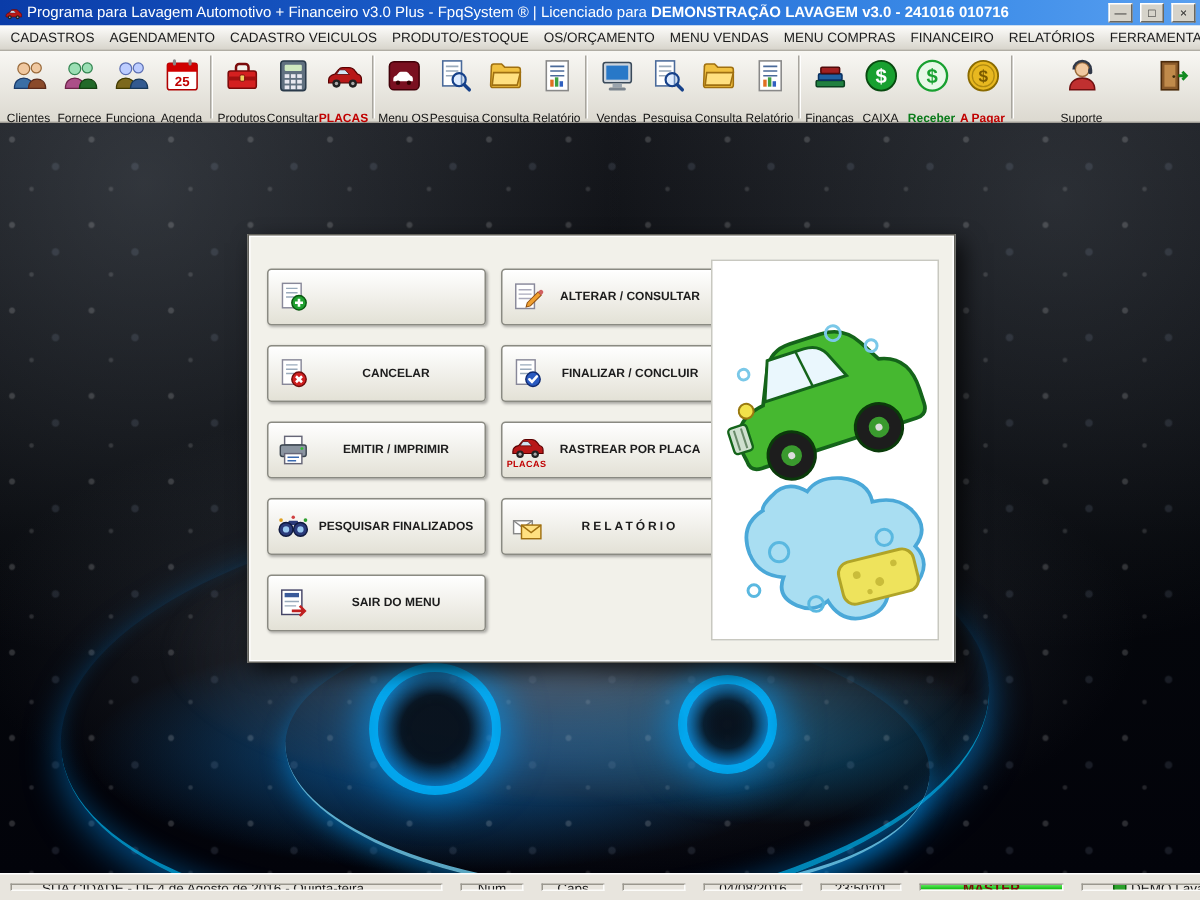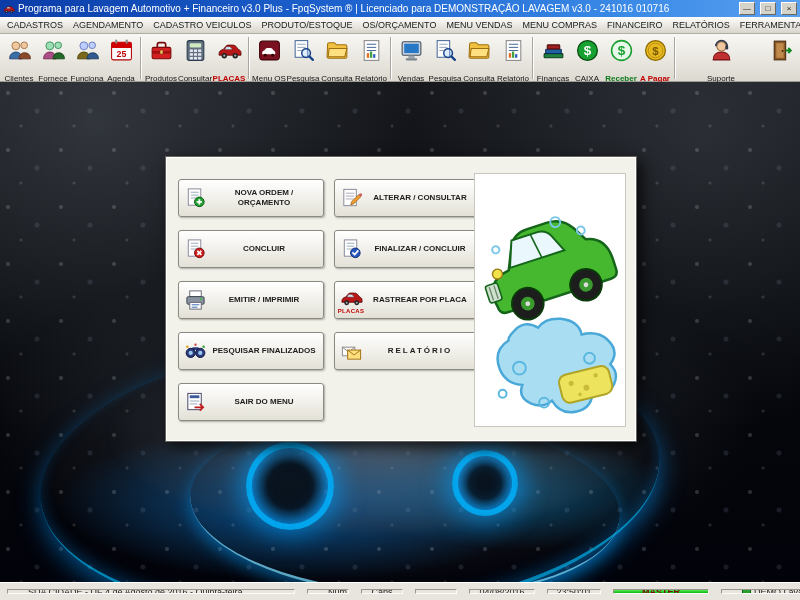--- a/index.html
+++ b/index.html
@@ -5,21 +5,21 @@
   *{box-sizing:border-box;margin:0;padding:0}
   html,body{width:800px;height:600px;overflow:hidden}
   body{font-family:"Liberation Sans",sans-serif;background:#000}
   .window{width:800px;height:600px;display:flex;flex-direction:column;background:#ece9e2}
 
   
   .titlebar{height:17px;flex:none;display:flex;align-items:center;gap:3px;padding:0 3px;
     background:linear-gradient(90deg,#0a3ca8,#1e64d0 45%,#3c8ce8 80%,#5aa0f0);color:#fff}
   .titlebar .app-ico{width:12px;height:12px;flex:none}
   .title-text{font-size:10px;white-space:nowrap;overflow:hidden;flex:1}
-  .title-text b{font-weight:normal}
+  .title-text b{font-weight:bold}
   .winbtn{width:16px;height:13px;margin-left:2px;background:#d6d3ca;border:1px solid;
     border-color:#fff #6a675e #6a675e #fff;font-size:8px;line-height:1;display:flex;
     align-items:center;justify-content:center;color:#222;cursor:default}
 
   
   .menubar{height:17px;flex:none;display:flex;align-items:center;font-size:9px;color:#1a1a1a;
     background:linear-gradient(#fdfdfb,#d8d5cc);border-bottom:1px solid #b0ada4;padding:0 2px}
   .menu-item{padding:2px 5px;white-space:nowrap;display:flex;align-items:center;gap:2px}
 
   
@@ -463,39 +463,38 @@
 
     <div class="dialog">
       <div class="btn-grid">
 
         <div class="d-btn">
           <span class="d-iconwrap">
             <svg class="d-icon">
                 <use href="#s-docplus"></use>
               </svg>
             </span>
-          <span>NOVA ORDEM / ORÇAMENTO</span>
         </div>
 
         <div class="d-btn">
           <span class="d-iconwrap">
             <svg class="d-icon">
                 <use href="#s-pencilpad"></use>
               </svg>
             </span>
           <span>ALTERAR / CONSULTAR</span>
         </div>
 
         <div class="d-btn">
           <span class="d-iconwrap">
             <svg class="d-icon">
                 <use href="#s-docx"></use>
               </svg>
             </span>
-          <span>CONCLUIR</span>
+          <span>CANCELAR</span>
         </div>
 
         <div class="d-btn">
           <span class="d-iconwrap">
             <svg class="d-icon">
                 <use href="#s-doccheck"></use>
               </svg>
             </span>
           <span>FINALIZAR / CONCLUIR</span>
         </div>
@@ -586,21 +585,21 @@
           </g>
         </svg>
       </div>
     </div>
   </div>
 
   <div class="statusbar">
     <div class="sb" style="width:288px">
       <span>SUA CIDADE - UF   4 de Agosto de 2016 - Quinta-feira</span>
     </div>
-    <div class="sb" style="width:19px;justify-content:flex-start">
+    <div class="sb" style="width:19px;justify-content:center">
       <span>Num</span>
     </div>
     <div class="sb" style="width:32px;justify-content:center">
       <span>Caps</span>
     </div>
     <div class="sb" style="width:10px"></div>
     <div class="sb" style="width:66px;justify-content:center">
       <span>04/08/2016</span>
     </div>
     <div class="sb" style="width:54px;justify-content:center">

